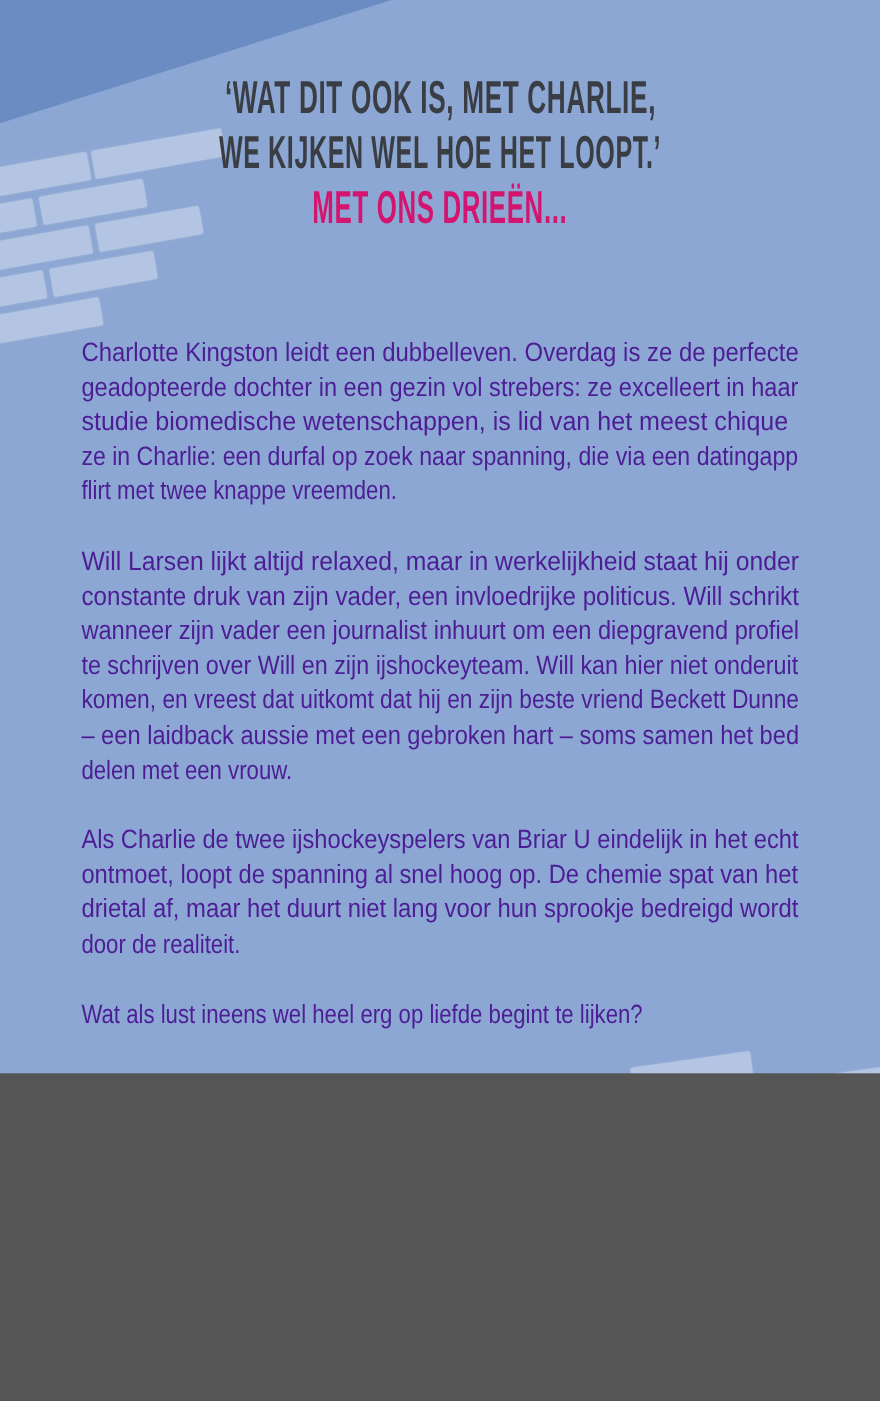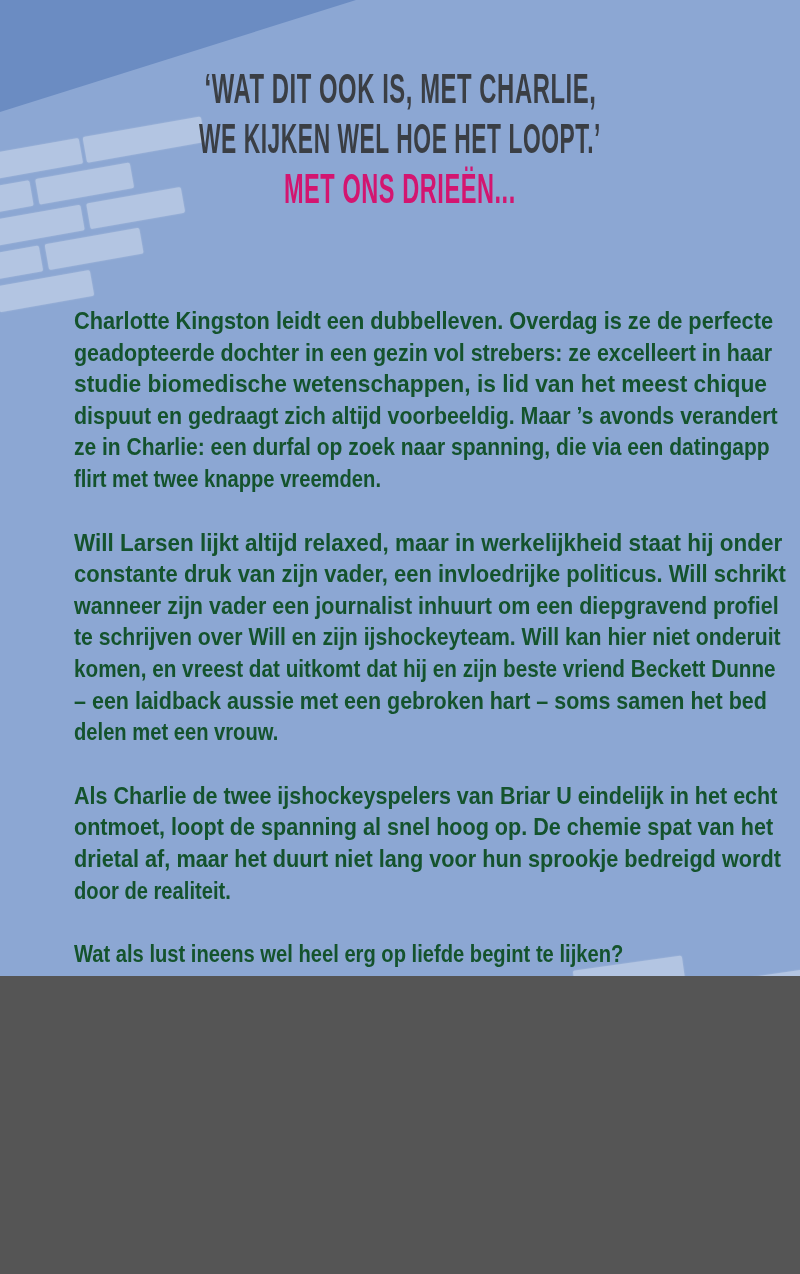--- a/index.html
+++ b/index.html
@@ -32,21 +32,21 @@
   
   .headline{position:absolute;left:0;right:0;top:64px;text-align:center;}
   .h-line{height:50px;line-height:50px;}
   .h-line span{
     display:inline-block;transform-origin:center;
     font-weight:bold;font-size:42px;letter-spacing:1px;white-space:nowrap;
   }
   .c-dark{color:#3A3E44;}
   .c-pink{color:#D31570;}
   
-  .synopsis{position:absolute;left:74px;top:305px;width:652px;color:#14532d;font-size:24px;font-weight:bold;}
+  .synopsis{position:absolute;left:74px;top:305px;width:652px;color:#4c1d95;font-size:24px;}
   .para{margin:0 0 32px 0;}
   .bline{height:31.6px;line-height:31.6px;white-space:nowrap;}
   .bline span{display:inline-block;transform-origin:0 50%;}
   
   .bc{position:absolute;left:293px;top:1052px;width:180px;}
   .bc-head{
     height:28px;line-height:28px;background:#C4156B;color:#ffffff;
     font-size:17px;text-align:center;letter-spacing:0.3px;
   }
   .bc-white{position:relative;height:144px;background:#ffffff;}
@@ -96,21 +96,20 @@
       <div class="h-line"><span class="c-dark" style="transform: scaleX(0.567294);">‘WAT DIT OOK IS, MET CHARLIE,</span></div>
       <div class="h-line"><span class="c-dark" style="transform: scaleX(0.543243);">WE KIJKEN WEL HOE HET LOOPT.’</span></div>
       <div class="h-line"><span class="c-pink" style="transform: scaleX(0.560386);">MET ONS DRIEËN...</span></div>
     </div>
 
   <div class="synopsis" id="synopsis">
       <div class="para">
         <div class="bline"><span style="transform: scaleX(0.906815);">Charlotte Kingston leidt een dubbelleven. Overdag is ze de perfecte</span></div>
         <div class="bline"><span style="transform: scaleX(0.893151);">geadopteerde dochter in een gezin vol strebers: ze excelleert in haar</span></div>
         <div class="bline"><span style="transform: scaleX(0.95);">studie biomedische wetenschappen, is lid van het meest chique</span></div>
-        <div class="bline"><span style="transform: scaleX(0.89071);">dispuut en gedraagt zich altijd voorbeeldig. Maar ’s avonds verandert</span></div>
         <div class="bline"><span style="transform: scaleX(0.875168);">ze in Charlie: een durfal op zoek naar spanning, die via een datingapp</span></div>
         <div class="bline"><span style="transform: scaleX(0.84);">flirt met twee knappe vreemden.</span></div>
       </div>
       <div class="para">
         <div class="bline"><span style="transform: scaleX(0.936782);">Will Larsen lijkt altijd relaxed, maar in werkelijkheid staat hij onder</span></div>
         <div class="bline"><span style="transform: scaleX(0.91573);">constante druk van zijn vader, een invloedrijke politicus. Will schrikt</span></div>
         <div class="bline"><span style="transform: scaleX(0.895604);">wanneer zijn vader een journalist inhuurt om een diepgravend profiel</span></div>
         <div class="bline"><span style="transform: scaleX(0.883469);">te schrijven over Will en zijn ijshockeyteam. Will kan hier niet onderuit</span></div>
         <div class="bline"><span style="transform: scaleX(0.862434);">komen, en vreest dat uitkomt dat hij en zijn beste vriend Beckett Dunne</span></div>
         <div class="bline"><span style="transform: scaleX(0.895604);">– een laidback aussie met een gebroken hart – soms samen het bed</span></div>

